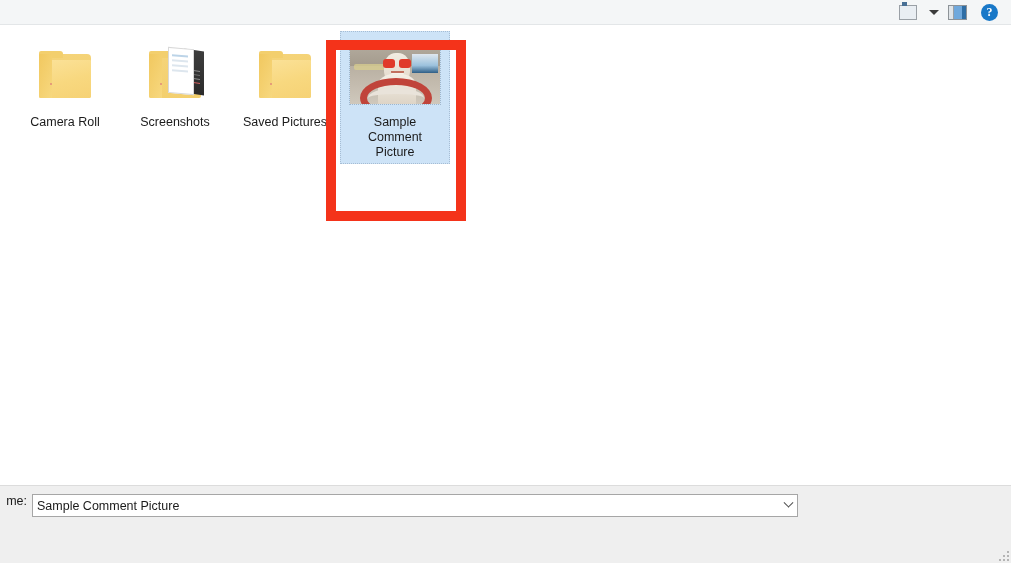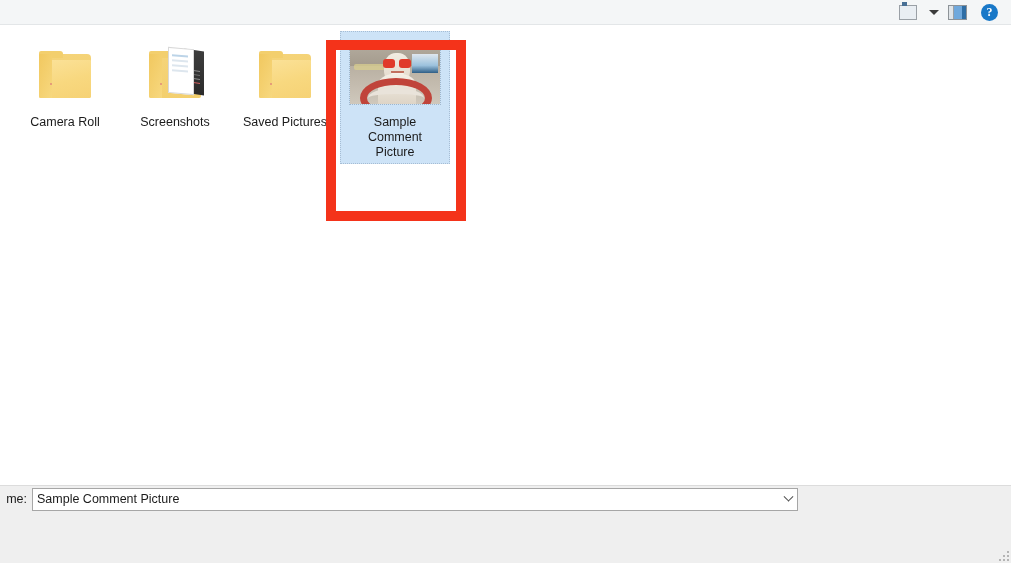--- a/index.html
+++ b/index.html
@@ -259,25 +259,25 @@
   
   #bottom-bar {
     flex: 0 0 78px;
     background: #efefef;
     border-top: 1px solid #dcdcdc;
     position: relative;
     padding: 0;
   }
   #filename-row {
     position: absolute;
-    left: 0; top: 1px;
+    left: 0; top: 8px;
     width: 1011px;
     height: 24px;
     display: flex;
-    align-items: center;
+    align-items: flex-start;
   }
   #filename-label {
     font-size: 12.5px;
     color: #1b1b1b;
     margin-left: -25px;
     width: 52px;
     text-align: right;
     white-space: nowrap;
   }
   #filename-field {

